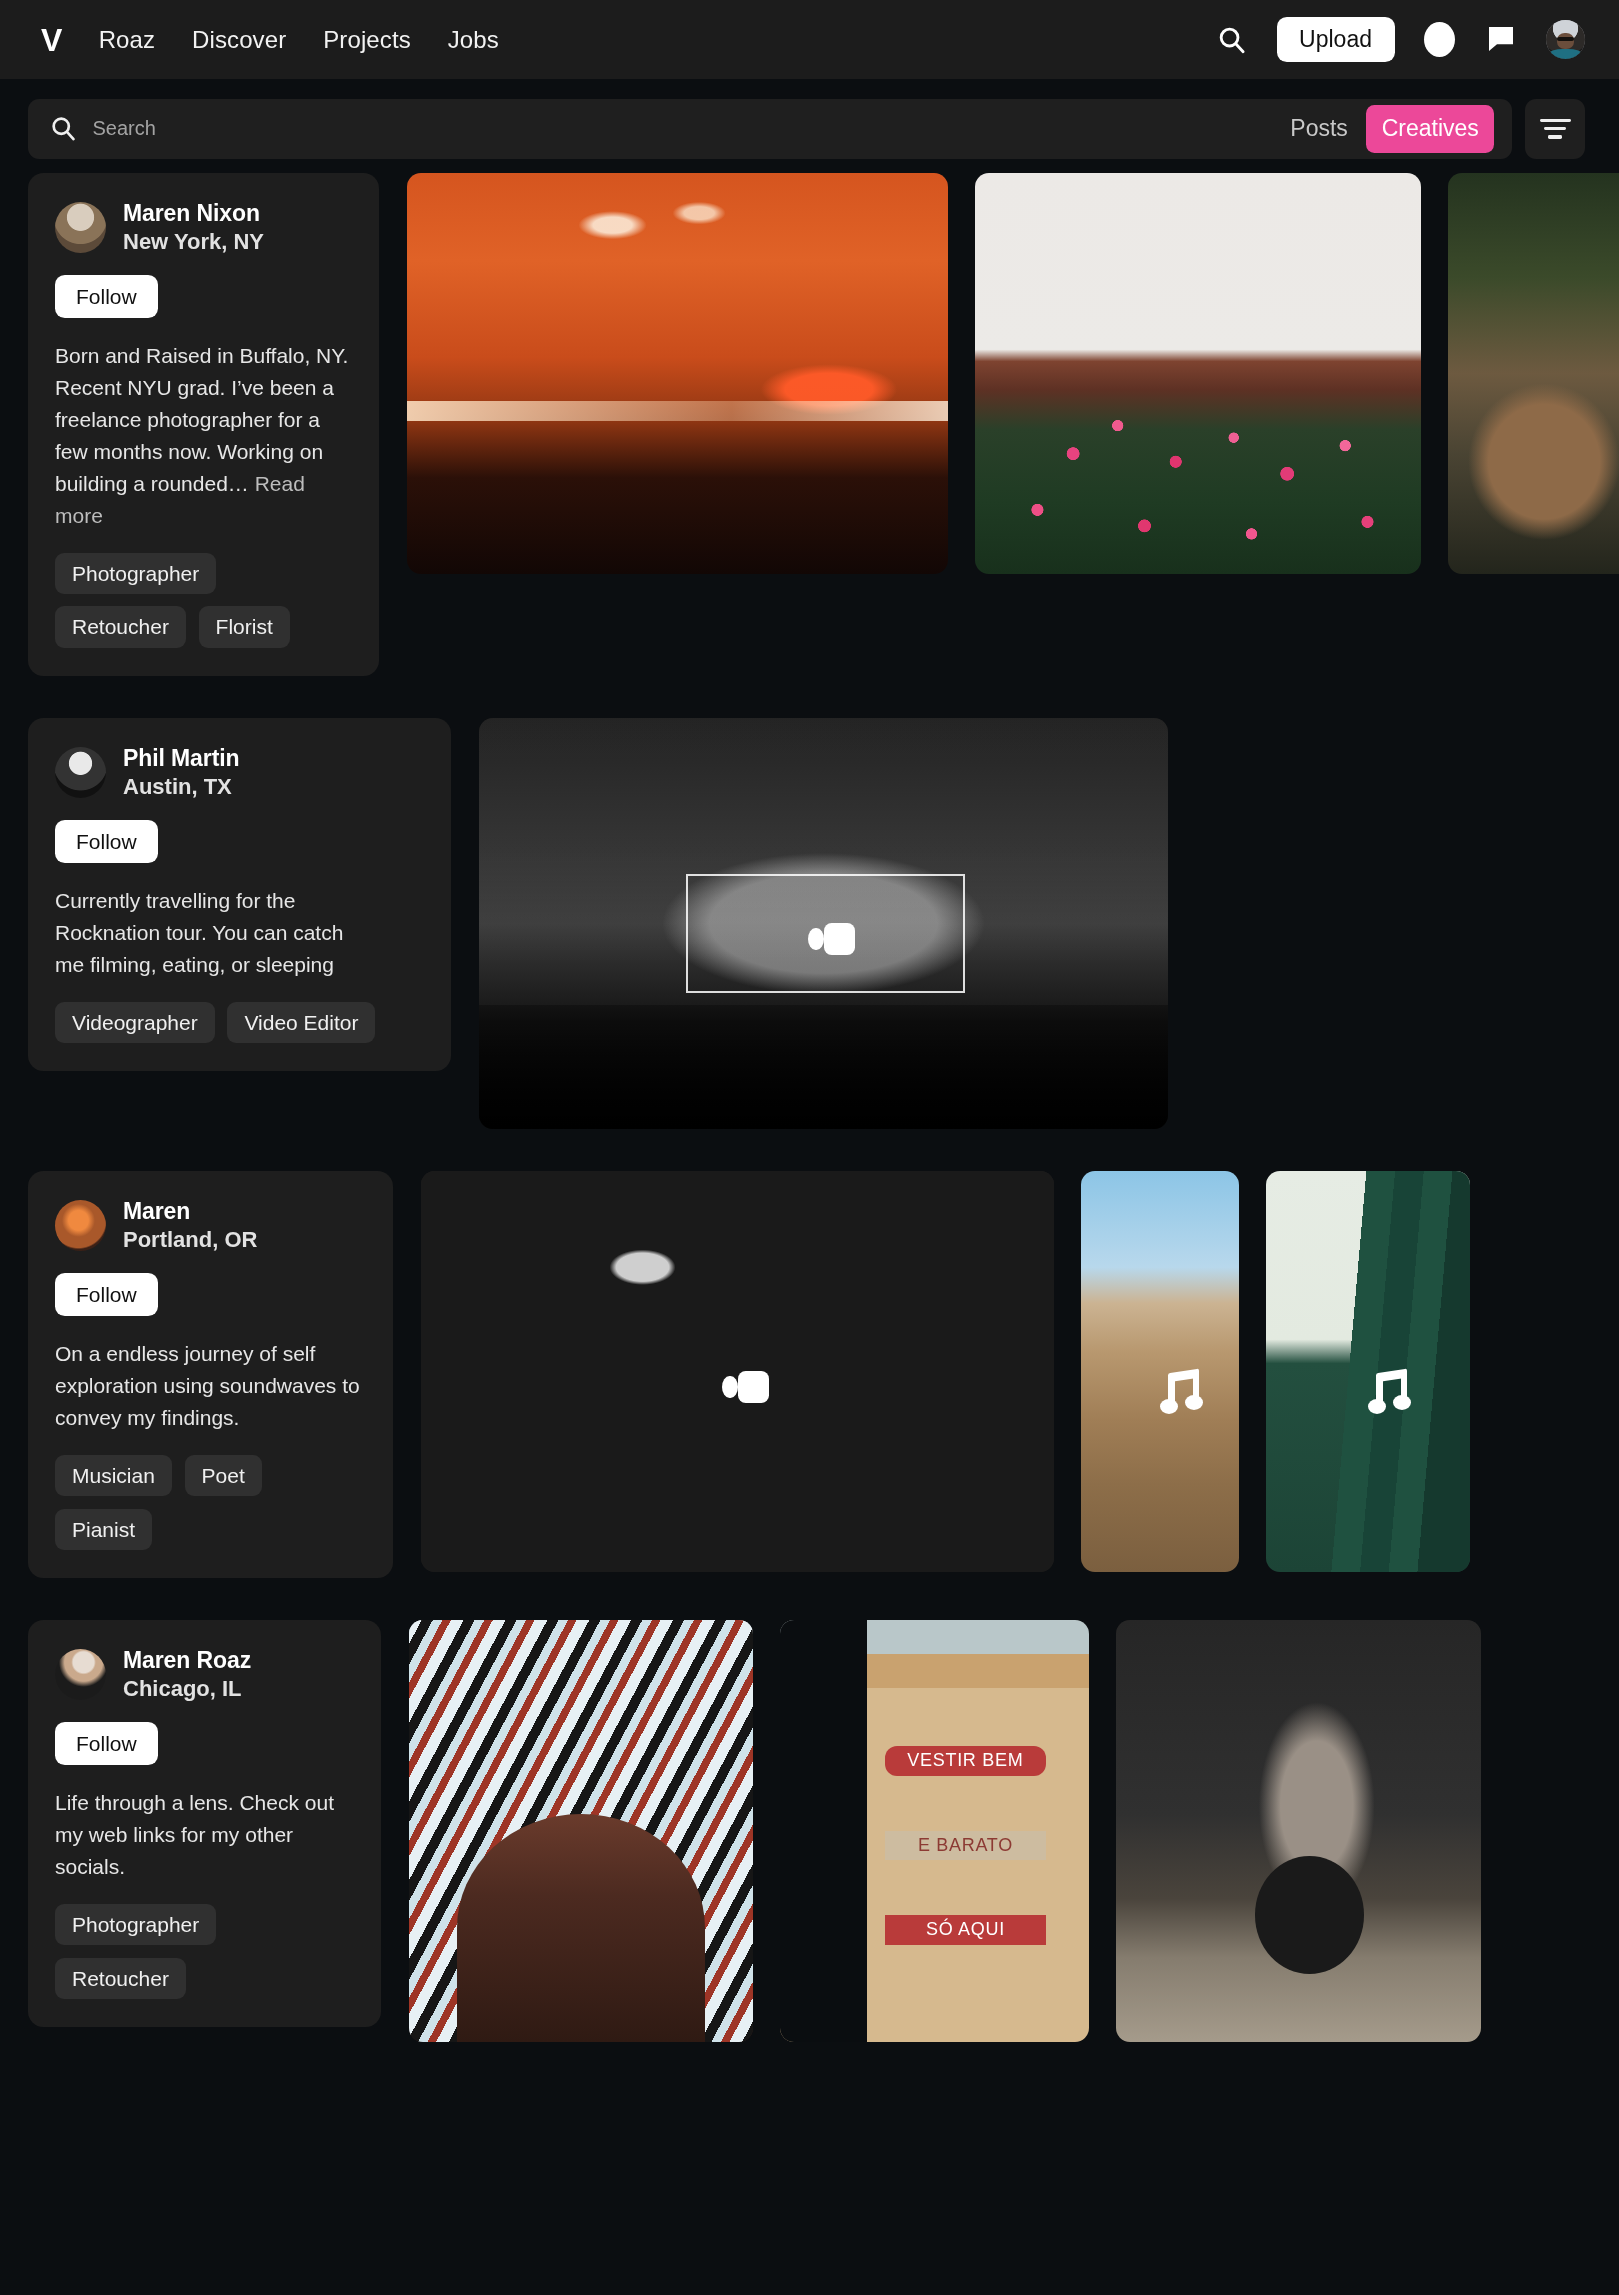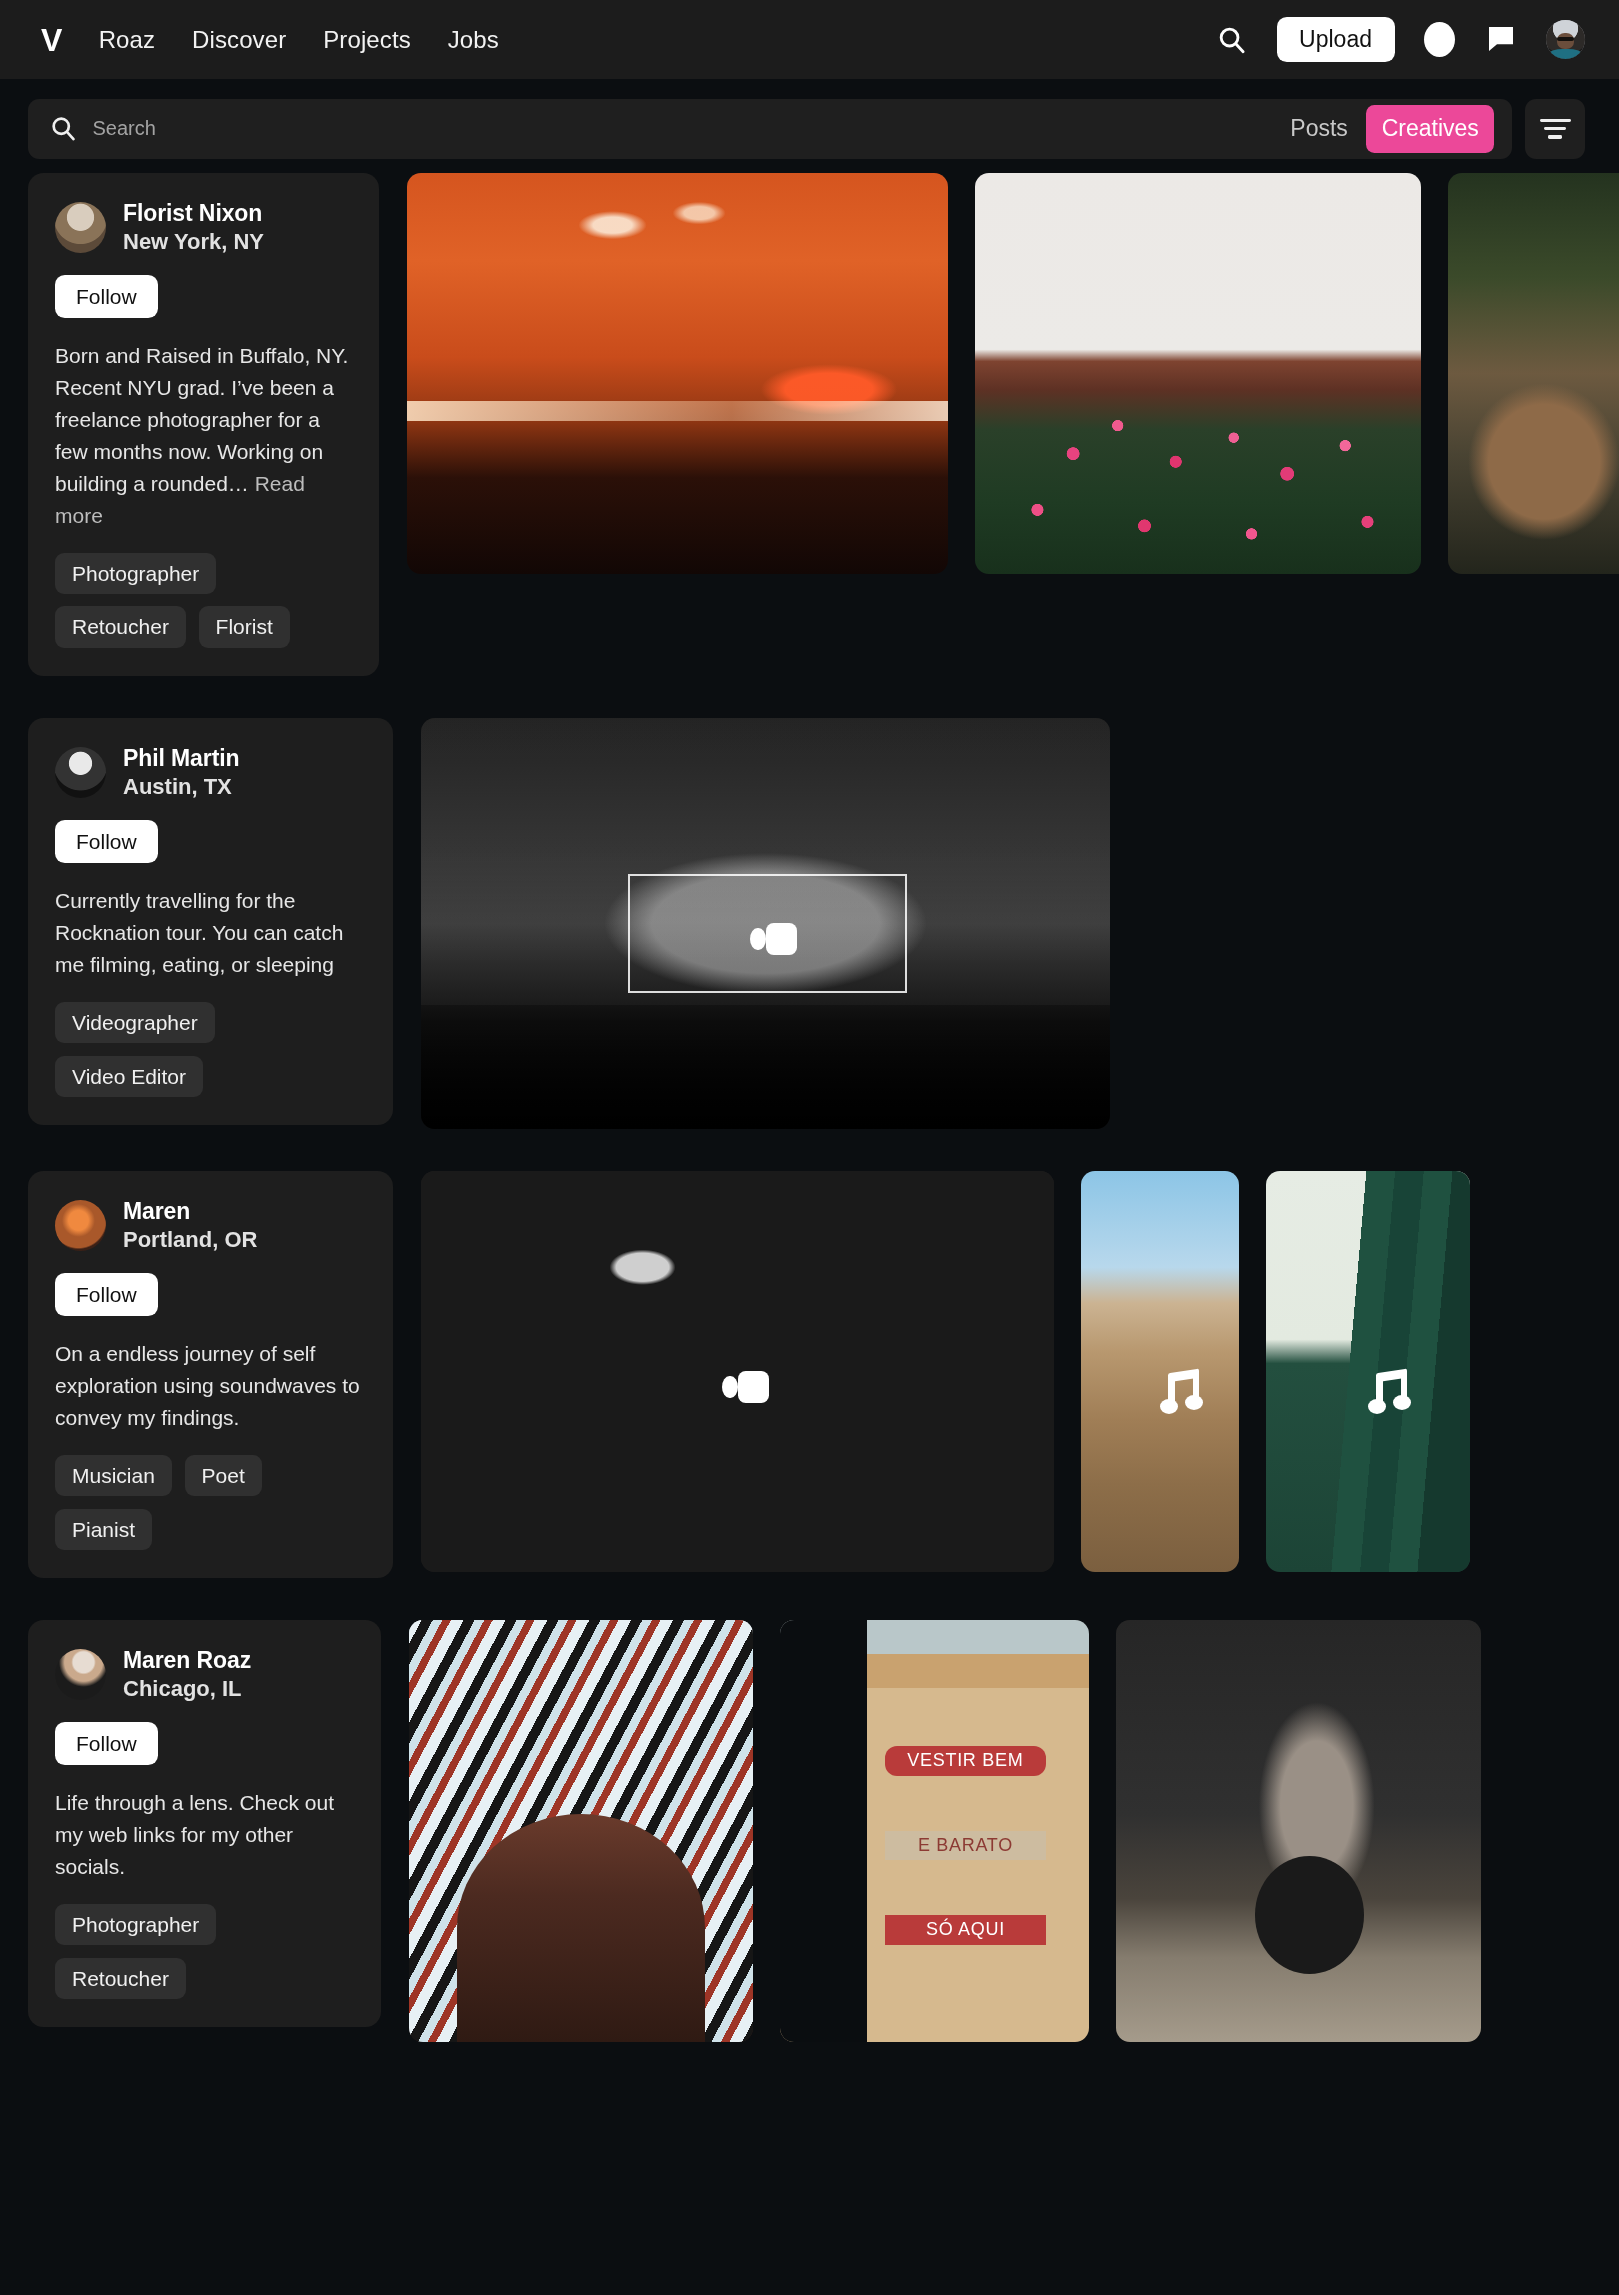--- a/index.html
+++ b/index.html
@@ -424,21 +424,21 @@
   </div>
 </div>
 
 <div class="feed">
 
   <div class="feed-row">
     <div class="profile-card" style="width:351px">
       <div class="pc-head">
         <span class="pc-avatar" style="background:radial-gradient(circle at 50% 30%, #d9cdbe 0 30%, #8a7358 32% 60%, #5c4a39 62% 100%)"></span>
         <span class="pc-meta">
-          <span class="pc-name">Florist Nixon</span>
+          <span class="pc-name">Maren Nixon</span>
           <span class="pc-loc">New York, NY</span>
         </span>
       </div>
       <button class="follow-btn">Follow</button>
       <div class="pc-bio" style="max-width:309px">
         <span>Born and Raised in Buffalo, NY. Recent NYU grad. I’ve been a freelance photographer for a few months now. Working on building a rounded… </span><span class="readmore">Read more</span>
       </div>
       <div class="pc-tags">
         <span class="tag">Photographer</span>
         <span class="tag">Retoucher</span>
@@ -452,21 +452,21 @@
       <div class="thumb" style="width:446px;height:401px">
         <div class="ph-flowers"></div>
       </div>
       <div class="thumb" style="width:253px;height:401px">
         <div class="ph-forest"></div>
       </div>
     </div>
   </div>
 
   <div class="feed-row">
-    <div class="profile-card" style="width:365px">
+    <div class="profile-card" style="width:423px">
       <div class="pc-head">
         <span class="pc-avatar" style="background:radial-gradient(circle at 50% 32%, #e9e9e9 0 26%, #333 28% 62%, #111 64% 100%)"></span>
         <span class="pc-meta">
           <span class="pc-name">Phil Martin</span>
           <span class="pc-loc">Austin, TX</span>
         </span>
       </div>
       <button class="follow-btn">Follow</button>
       <div class="pc-bio" style="max-width:309px">
         <span>Currently travelling for the Rocknation tour. You can catch me filming, eating, or sleeping</span>

